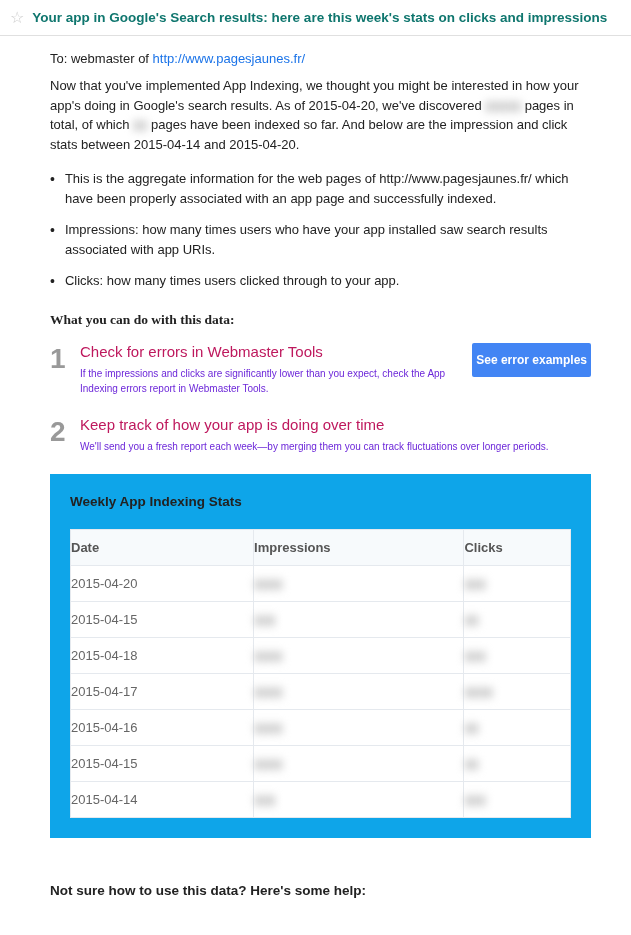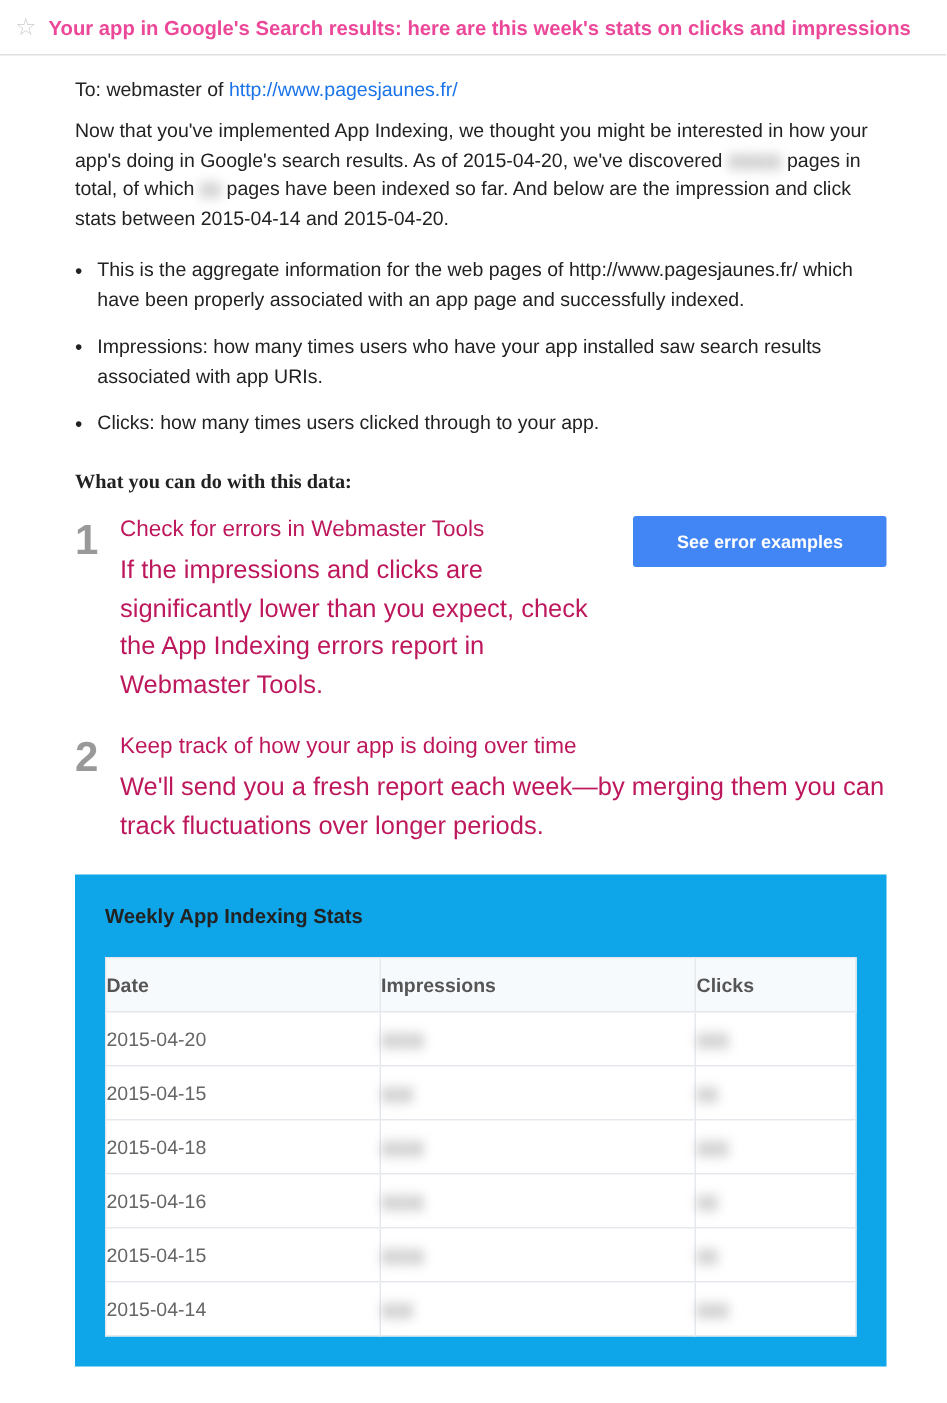--- a/index.html
+++ b/index.html
@@ -1,35 +1,35 @@
 <!DOCTYPE html>
 <html><head>
 <meta charset="utf-8">
 <style>
 * { box-sizing: border-box; margin: 0; padding: 0; }
 body { font-family: Arial, Helvetica, sans-serif; font-size: 13px; color: #222; background: #fff; width: 631px; }
 .header-row { display: flex; align-items: center; padding: 8px 10px; border-bottom: 1px solid #e0e0e0; }
 .star { color: #ccc; font-size: 16px; margin-right: 8px; }
-.title { font-weight: bold; font-size: 13.5px; color: #ec4899; }
+.title { font-weight: bold; font-size: 13.5px; color: #0f766e; }
 .content { padding: 15px 40px 20px 50px; }
 .to-line { margin-bottom: 10px; }
 a { color: #1a73e8; text-decoration: none; }
 .intro { line-height: 1.5; margin-bottom: 15px; }
 .bullets { margin-bottom: 20px; }
 .bullet { display: flex; margin-bottom: 12px; line-height: 1.5; }
 .bullet .dot { margin-right: 10px; font-size: 14px; }
 .section-h { font-weight: bold; font-size: 13.5px; margin: 20px 0 15px 0; font-family: Liberation Serif, serif; }
 .num-item { display: flex; margin-bottom: 20px; }
 .num-item .num { font-size: 28px; font-weight: bold; color: #999; width: 30px; flex-shrink: 0; }
 .num-body { flex: 1; }
 .num-title { color: #be185d; font-size: 15px; margin-bottom: 6px; }
-.num-text { color: #be185d; font-size: 17px; line-height: 1.5; }
+.num-text { color: #6d28d9; font-size: 10px; line-height: 1.5; }
 .num-row1 { display: flex; align-items: flex-start; gap: 15px; }
 .num-row1 .num-body { flex: 1; }
-.btn-blue { background: #4285f4; color: #fff; border: none; padding: 10px 29px; font-size: 12px; cursor: pointer; font-weight: bold; flex-shrink: 0; border-radius: 2px; }
+.btn-blue { background: #4285f4; color: #fff; border: none; padding: 10px 4px; font-size: 12px; cursor: pointer; font-weight: bold; flex-shrink: 0; border-radius: 2px; }
 .stats-box { background: #0ea5e9; padding: 20px; margin-top: 10px; }
 .stats-title { font-weight: bold; font-size: 13.5px; margin-bottom: 20px; }
 table { width: 100%; border-collapse: collapse; background: #fff; }
 th, td { text-align: left; padding: 10px 0; border: 1px solid #e5e9ee; font-size: 13px; }
 th { background: #f7fafc; color: #555; font-weight: bold; }
 td { color: #666; }
 .blur { filter: blur(4px); color: #bbb; display: inline-block; }
 .help-section { padding: 0 40px 20px 50px; }
 .help-h { font-weight: bold; font-size: 13.5px; margin: 25px 0 18px 0; }
 </style>
@@ -104,20 +104,25 @@
             <td>2015-04-15</td>
             <td><span class="blur">▮▮▮</span></td>
             <td><span class="blur">▮▮</span></td>
           </tr>
           <tr>
             <td>2015-04-18</td>
             <td><span class="blur">▮▮▮▮</span></td>
             <td><span class="blur">▮▮▮</span></td>
           </tr>
           <tr>
+            <td>2015-04-17</td>
+            <td><span class="blur">▮▮▮▮</span></td>
+            <td><span class="blur">▮▮▮▮</span></td>
+          </tr>
+          <tr>
             <td>2015-04-16</td>
             <td><span class="blur">▮▮▮▮</span></td>
             <td><span class="blur">▮▮</span></td>
           </tr>
           <tr>
             <td>2015-04-15</td>
             <td><span class="blur">▮▮▮▮</span></td>
             <td><span class="blur">▮▮</span></td>
           </tr>
           <tr>

